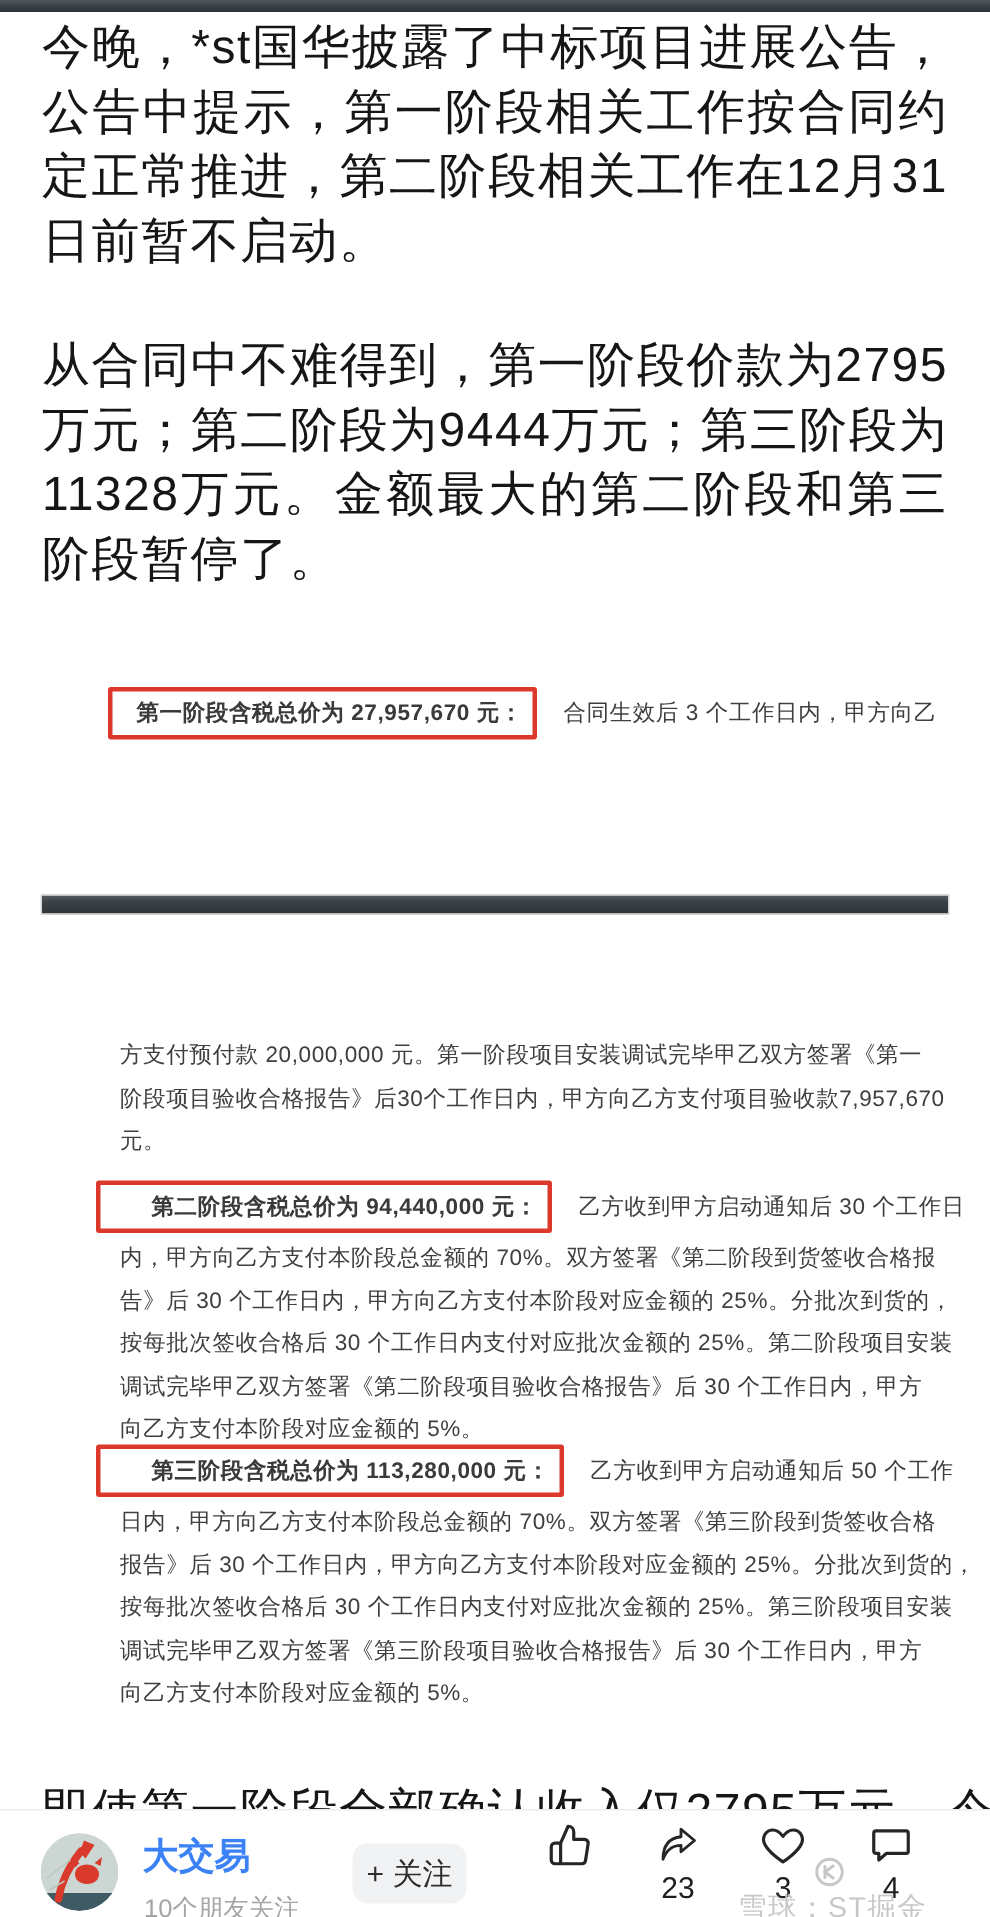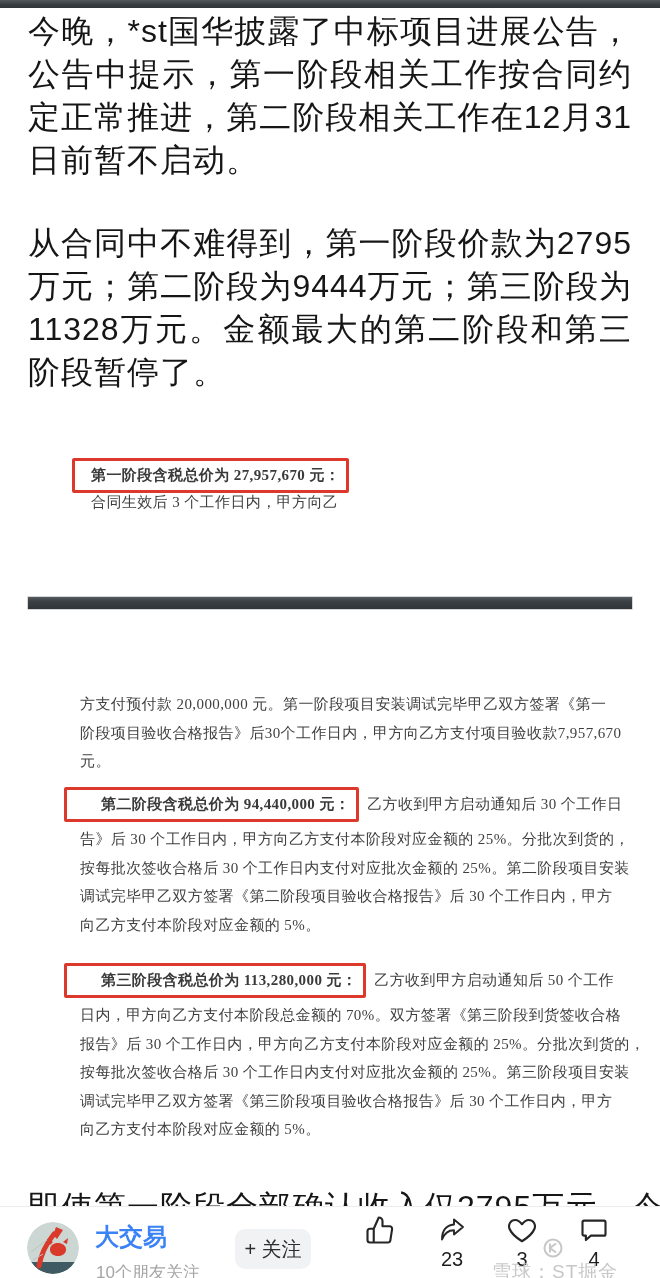--- a/index.html
+++ b/index.html
@@ -20,30 +20,30 @@
     color:#161616;text-align:justify;margin:0;
   }
   .para1{top:10px;}
   .para2{top:222px;}
   .clipped-line{
     position:absolute;top:1186px;left:28px;width:604px;
     font-size:32px;letter-spacing:1px;color:#161616;white-space:nowrap;z-index:1;
   }
   
   .doc{
-    font-family:Liberation Serif, serif;
-    color:#3f3f3f;font-size:15px;letter-spacing:.4px;flex-direction:column;
+    font-family:Liberation Sans, sans-serif;
+    color:#3f3f3f;font-size:15px;letter-spacing:.4px;
   }
   .doc-lead{position:absolute;top:458px;left:72px;display:flex;align-items:center;white-space:nowrap;}
   .redbox{
     display:inline-block;border:3px solid #dd382c;border-radius:2px;
     padding:5px 6px 5px 16px;font-weight:bold;color:#3a3a3a;background:rgba(255,255,255,.0);
   }
   .redbox.indent{padding-left:34px;}
-  .after{margin-left:8px;}
+  .after{margin-left:18px;}
   .divider{
     position:absolute;top:596px;left:27px;width:606px;height:14px;
     background:linear-gradient(180deg,#565b5f 0%,#3c4145 35%,#30353a 100%);
     border:1px solid #d6d6d6;border-radius:1px;box-sizing:border-box;
   }
   .doc-para{position:absolute;left:64px;width:540px;}
   .doc-para .line{white-space:nowrap;line-height:28.6px;margin-left:16px;}
   .doc-para .firstline{display:flex;align-items:center;white-space:nowrap;margin:0 0 3px 0;}
   .p-a{top:690px;}
   .p-b{top:787px;}
@@ -95,20 +95,21 @@
     <div class="line">方支付预付款 20,000,000 元。第一阶段项目安装调试完毕甲乙双方签署《第一</div>
     <div class="line">阶段项目验收合格报告》后30个工作日内，甲方向乙方支付项目验收款7,957,670</div>
     <div class="line">元。</div>
   </div>
 
   <div class="doc doc-para p-b">
     <div class="firstline">
       <span class="redbox indent">第二阶段含税总价为 94,440,000 元：</span>
       <span class="after">乙方收到甲方启动通知后 30 个工作日</span>
     </div>
+    <div class="line">内，甲方向乙方支付本阶段总金额的 70%。双方签署《第二阶段到货签收合格报</div>
     <div class="line">告》后 30 个工作日内，甲方向乙方支付本阶段对应金额的 25%。分批次到货的，</div>
     <div class="line">按每批次签收合格后 30 个工作日内支付对应批次金额的 25%。第二阶段项目安装</div>
     <div class="line">调试完毕甲乙双方签署《第二阶段项目验收合格报告》后 30 个工作日内，甲方</div>
     <div class="line">向乙方支付本阶段对应金额的 5%。</div>
   </div>
 
   <div class="doc doc-para p-c">
     <div class="firstline">
       <span class="redbox indent">第三阶段含税总价为 113,280,000 元：</span>
       <span class="after">乙方收到甲方启动通知后 50 个工作</span>

